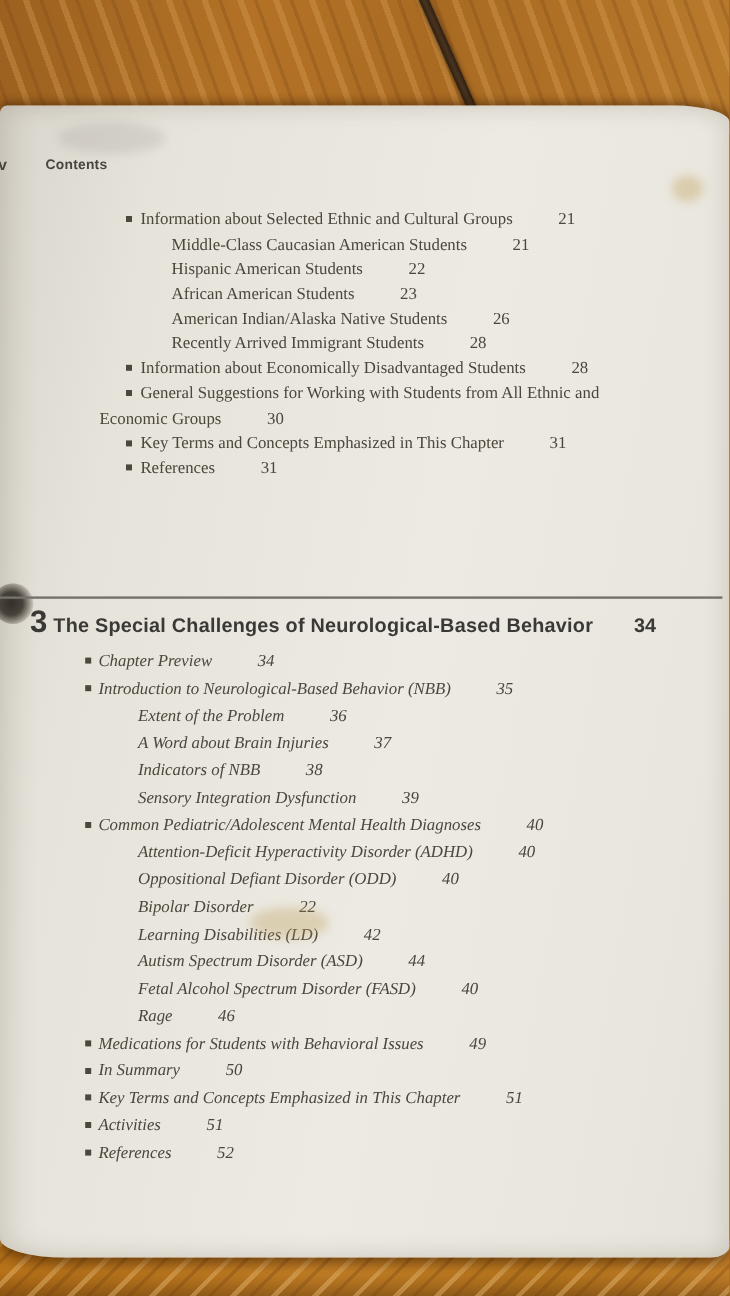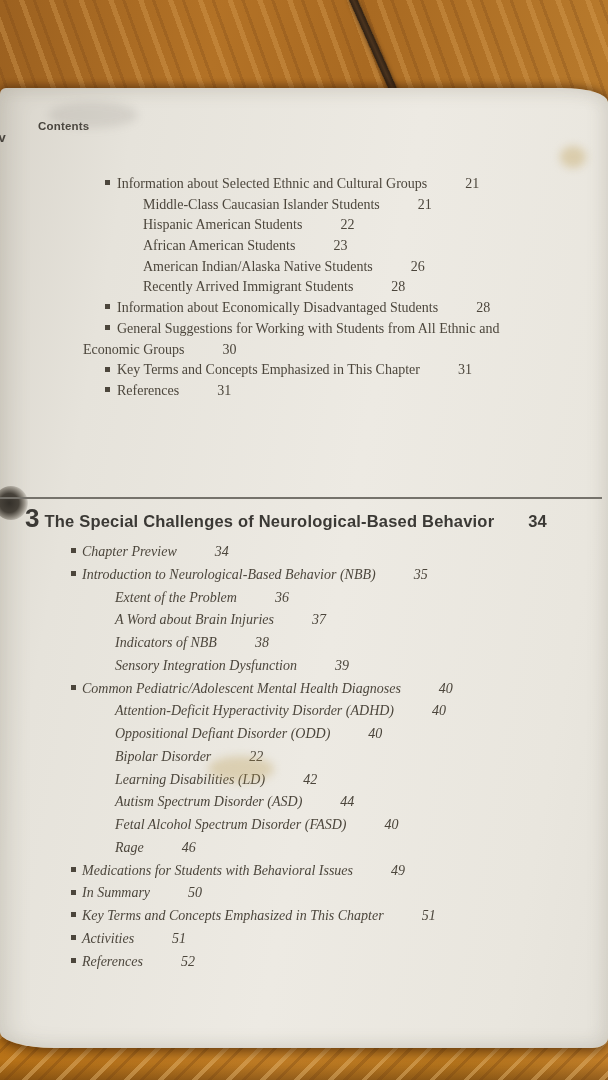--- a/index.html
+++ b/index.html
@@ -40,21 +40,21 @@
     background:linear-gradient(100deg,#d9d5cc 0%,#e6e3db 18%,#edeae3 55%,#e9e6de 86%,#e5e2da 100%);
     border-radius:6px 46px 16px 54px / 6px 14px 10px 16px;
     box-shadow:0 -3px 7px rgba(55,28,8,0.40), 0 5px 12px rgba(55,28,8,0.55),
       inset 10px 0 22px rgba(95,85,65,0.14), inset -7px 0 16px rgba(95,85,65,0.10);
   }
   .folio{
     position:absolute;left:-5px;top:42px;
     font:700 13px "Liberation Sans", sans-serif;color:#48443d;
   }
   .head-title{
-    position:absolute;left:38px;top:32px;
+    position:absolute;left:38px;top:44px;
     font:700 11.5px "Liberation Sans", sans-serif;color:#48443d;letter-spacing:.2px;
   }
   
   .toc{position:absolute;left:0;width:608px;color:#4c463c;font-size:14px;}
   #toc-top{top:86px;margin-left:20px;}
   #toc-ch3{top:453px;font-style:italic;}
   .toc-row{position:relative;white-space:nowrap;}
   #toc-top .toc-row{height:20.7px;line-height:20.7px;}
   #toc-ch3 .toc-row{height:22.75px;line-height:22.75px;}
   #toc-top .bullet{padding-left:97px;}
@@ -93,21 +93,21 @@
   <div class="floor-seam"></div>
 </div>
 <div class="wood wood-bottom"></div>
 
 <div class="page">
   <span class="folio">iv</span>
   <span class="head-title">Contents</span>
 
   <div class="toc" id="toc-top">
       <div class="toc-row bullet"><span class="sq"></span><span class="entry-text">Information about Selected Ethnic and Cultural Groups</span><span class="entry-page">21</span></div>
-      <div class="toc-row sub"><span class="entry-text">Middle-Class Caucasian Islander Students</span><span class="entry-page">21</span></div>
+      <div class="toc-row sub"><span class="entry-text">Middle-Class Caucasian American Students</span><span class="entry-page">21</span></div>
       <div class="toc-row sub"><span class="entry-text">Hispanic American Students</span><span class="entry-page">22</span></div>
       <div class="toc-row sub"><span class="entry-text">African American Students</span><span class="entry-page">23</span></div>
       <div class="toc-row sub"><span class="entry-text">American Indian/Alaska Native Students</span><span class="entry-page">26</span></div>
       <div class="toc-row sub"><span class="entry-text">Recently Arrived Immigrant Students</span><span class="entry-page">28</span></div>
       <div class="toc-row bullet"><span class="sq"></span><span class="entry-text">Information about Economically Disadvantaged Students</span><span class="entry-page">28</span></div>
       <div class="toc-row bullet"><span class="sq"></span><span class="entry-text">General Suggestions for Working with Students from All Ethnic and</span></div>
       <div class="toc-row cont"><span class="entry-text">Economic Groups</span><span class="entry-page">30</span></div>
       <div class="toc-row bullet"><span class="sq"></span><span class="entry-text">Key Terms and Concepts Emphasized in This Chapter</span><span class="entry-page">31</span></div>
       <div class="toc-row bullet"><span class="sq"></span><span class="entry-text">References</span><span class="entry-page">31</span></div>
     </div>

